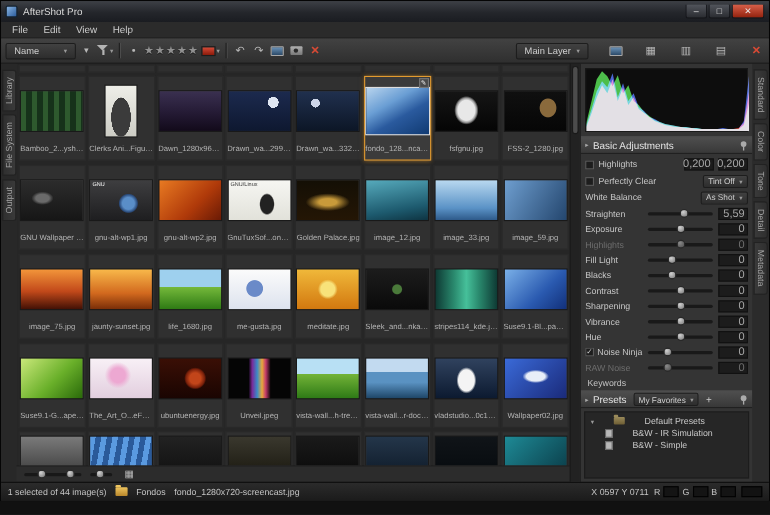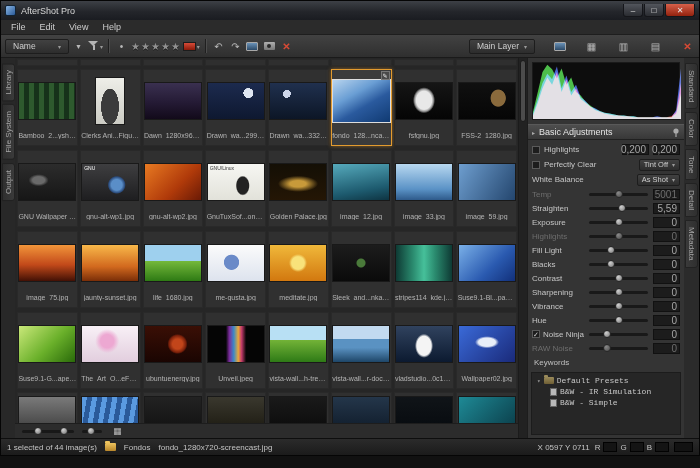--- a/index.html
+++ b/index.html
@@ -122,21 +122,21 @@
   .track { flex:1; height:3px; background:#191919; border-radius:2px; position:relative; margin:0 5px; }
   .knob { position:absolute; top:-3px; width:8px; height:8px; border-radius:50%;
           background:radial-gradient(circle at 35% 30%,#d0d0d0,#757575); border:1px solid #282828; }
   .srow.dim .knob { background:radial-gradient(circle at 35% 30%,#8a8a8a,#4a4a4a); }
   .keywords { padding:3px 2px 2px; font-size:8px; color:#c2c2c2; }
 
   .presets { flex:1; display:flex; flex-direction:column; min-height:0; }
   .dd.fav { margin-left:2px; }
   .plus { width:10px; text-align:center; color:#cfcfcf; font-size:9px; }
   .plist { flex:1; margin:3px; background:#262626; border:1px solid #1c1c1c; overflow:hidden; padding:2px 0; }
-  .prow { display:flex; align-items:center; height:11px; padding:0 5px; gap:3px; font-size:8px; color:#c8c8c8;font-family:Liberation Mono, monospace; }
+  .prow { display:flex; align-items:center; height:11px; padding:0 5px; gap:18px; font-size:8px; color:#c8c8c8; }
   .prow.pitem { padding-left:18px; }
   .ptri { font-size:6px; color:#999; }
   .ficon { width:10px; height:7px; background:linear-gradient(#9a8a5a,#6e5e34); border-radius:1px;
            position:relative; flex:0 0 10px; }
   .ficon:before { content:''; position:absolute; top:-2px; left:0; width:4px; height:2px;
                   background:#9a8a5a; border-radius:1px 1px 0 0; }
   .iicon { width:7px; height:8px; background:#b8b8b8; border:1px solid #666; flex:0 0 7px; }
 
   
   .statusbar { height:17px; flex:0 0 17px; background:linear-gradient(#2b2b2b,#1b1b1b);
@@ -536,29 +536,20 @@
         </div>
         <div class="arow">
           <span>White Balance</span>
           <span class="spacer"></span>
           <div class="dd ddsm">
             <span>As Shot</span>
             <span class="arr">▾</span>
           </div>
         </div>
         <div>
-            <div class="srow dim">
-              <div class="slabel">
-                <span>Temp</span>
-              </div>
-              <div class="track">
-                <span class="knob" style="left: calc(50% - 4px);"></span>
-              </div>
-              <div class="num">5001</div>
-            </div>
             <div class="srow">
               <div class="slabel">
                 <span>Straighten</span>
               </div>
               <div class="track">
                 <span class="knob" style="left: calc(56% - 4px);"></span>
               </div>
               <div class="num">5,59</div>
             </div>
             <div class="srow">
@@ -650,20 +641,33 @@
               <div class="track">
                 <span class="knob" style="left: calc(30% - 4px);"></span>
               </div>
               <div class="num">0</div>
             </div>
           </div>
         <div class="keywords">Keywords</div>
       </div>
 
       <div class="presets">
+        <div class="sec-head">
+          <span class="tri">▸</span>
+          <span>Presets</span>
+          <div class="dd ddsm fav">
+            <span>My Favorites</span>
+            <span class="arr">▾</span>
+          </div>
+          <span class="plus">+</span>
+          <svg class="pin" width="8" height="9" viewBox="0 0 8 9">
+              <circle cx="4" cy="3" r="2.6" fill="#aaa"></circle>
+              <rect x="3.4" y="5" width="1.2" height="4" fill="#aaa"></rect>
+            </svg>
+        </div>
         <div class="plist">
             <div class="prow pfolder">
               <span class="ptri">▾</span>
               <span class="ficon"></span>
               <span>Default Presets</span>
             </div>
             <div class="prow pitem">
               <span class="iicon"></span>
               <span>B&amp;W - IR Simulation</span>
             </div>

